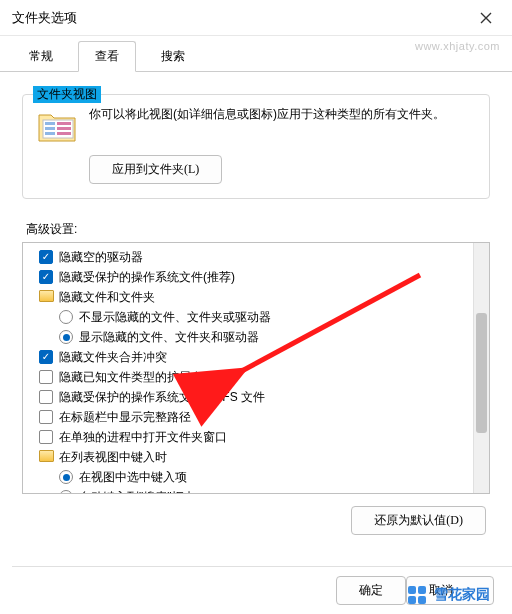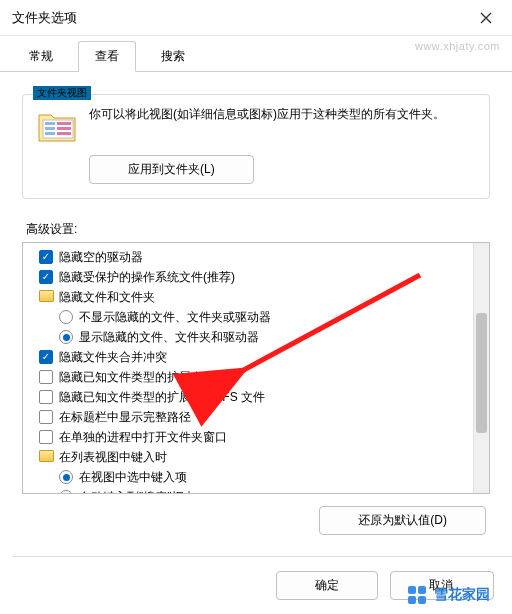--- a/index.html
+++ b/index.html
@@ -53,38 +53,38 @@
     border: 1px solid #d9d9d9;
     border-radius: 4px;
     padding: 10px 14px 14px 14px;
     position: relative;
     margin-top: 8px;
   }
   .group-title {
     position: absolute;
     top: -9px;
     left: 10px;
-    background: #0369a1;
+    background: #0ea5e9;
     padding: 0 4px;
-    font-size: 10px;
+    font-size: 12px;
   }
   .view-row { display: flex; gap: 12px; align-items: flex-start; }
   .folder-icon { width: 40px; height: 36px; margin-top: 4px; flex-shrink:0; }
   .view-desc { font-size: 12px; line-height: 1.5; }
   .view-buttons {
     display: flex; gap: 16px; margin-top: 10px; margin-left: 52px;
   }
   .btn {
     border: 1px solid #c0c0c0;
     border-radius: 4px;
     background: #fdfdfd;
-    padding: 5px 38px;
+    padding: 5px 22px;
     font-size: 12px;
     cursor: pointer;
-    font-family: Liberation Sans, sans-serif;
+    font-family: Liberation Serif, serif;
   }
   .adv-label { margin: 22px 0 4px 4px; font-size: 12px; }
   .tree-wrap {
     border: 1px solid #c0c0c0;
     height: 252px;
     display: flex;
   }
   .tree {
     flex: 1;
     overflow: hidden;
@@ -127,23 +127,23 @@
     background: linear-gradient(#ffe9a6,#f7c548);
     border:1px solid #c89b2e; border-radius:1px;
     position:relative; top:-1px;
   }
   .defaults-row {
     display:flex; justify-content:flex-end;
     margin:12px 4px 0 0;
   }
   .bottom-bar {
     position:absolute; left:12px; right:0; bottom:0;
-    height:58px; border-top:1px solid #e0e0e0;
+    height:48px; border-top:1px solid #e0e0e0;
     display:flex; align-items:center; justify-content:flex-end;
-    padding-right: 18px; gap:12px;
+    padding-right: 18px; gap:0;
     background:#fff;
   }
   .arrow {
     position:absolute; pointer-events:none;
     left:0; top:0; width:100%; height:100%;
   }
   .watermark {
     position:absolute; right:22px; bottom:8px;
     display:flex; align-items:center; gap:6px;
     font-size:14px; color:#2a7bd6; font-weight:600;
@@ -223,21 +223,21 @@
         <div class="row ind1">
           <span class="chk checked">✓</span>
           <span>隐藏文件夹合并冲突</span>
         </div>
         <div class="row ind1">
           <span class="chk"></span>
           <span>隐藏已知文件类型的扩展名</span>
         </div>
         <div class="row ind1">
           <span class="chk"></span>
-          <span>隐藏已知文件类型的扩展名 NTFS 文件</span>
+          <span>隐藏受保护的操作系统文件 NTFS 文件</span>
         </div>
         <div class="row ind1">
           <span class="chk"></span>
           <span>在标题栏中显示完整路径</span>
         </div>
         <div class="row ind1">
           <span class="chk"></span>
           <span>在单独的进程中打开文件夹窗口</span>
         </div>
         <div class="row ind1">

